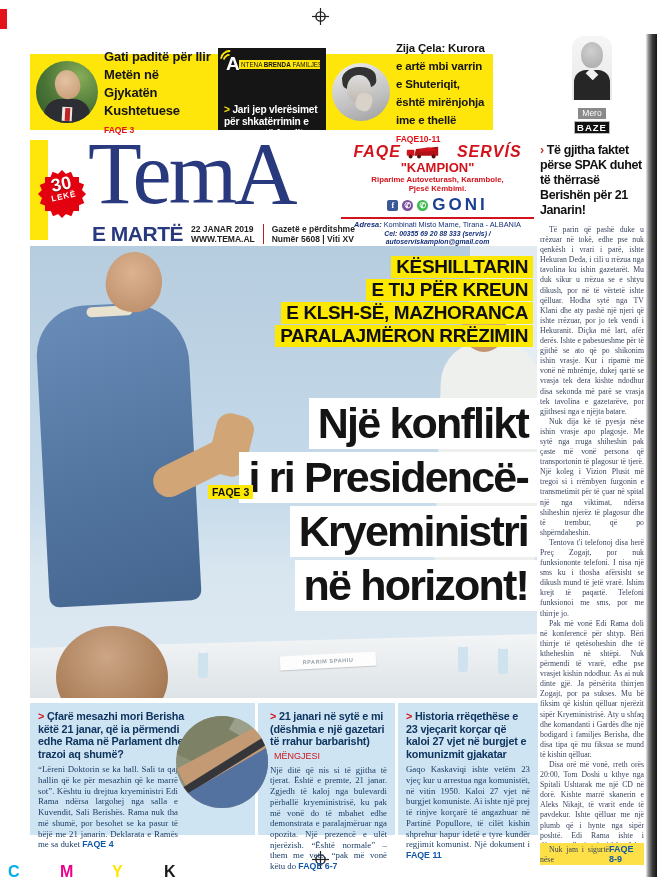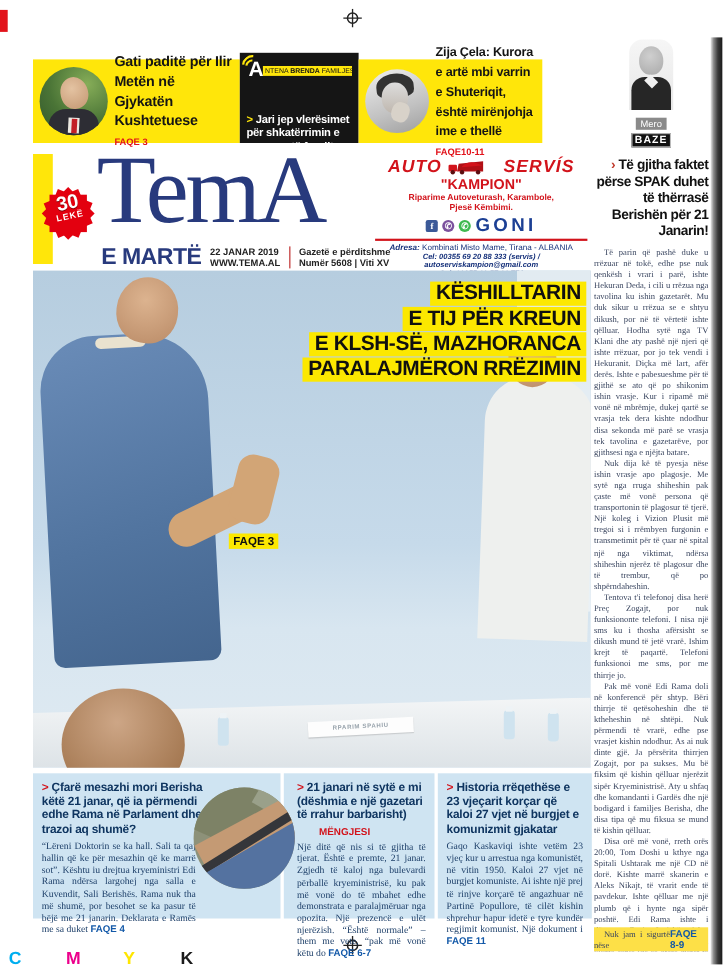--- a/index.html
+++ b/index.html
@@ -119,21 +119,21 @@
      font-weight:800;font-size:10.5px;line-height:14px;padding:0 4px;z-index:6;}
 
   
   .bbox{position:absolute;top:703px;height:132px;background:#cfe4f2;box-sizing:border-box;padding:7px 8px;}
   .bbox-left{left:30px;width:225px;}
   .bbox-mid{left:258px;width:137px;padding-left:12px;}
   .bbox-right{left:398px;width:140px;}
   .b-head{font-weight:800;font-size:10.8px;line-height:12.6px;letter-spacing:-0.2px;color:#0f3560;}
   .bbox-left .b-head{width:158px;}
   .b-arrow{color:#d2131b;font-weight:900;}
-  .b-sub{color:#d2131b;font-weight:700;font-size:9px;margin:3px 0 1px 20px;}
+  .b-sub{color:#d2131b;font-weight:400;font-size:9px;margin:3px 0 1px 4px;}
   .b-body{margin-top:4px;font-family:"Liberation Serif",serif;font-size:8.8px;line-height:10.7px;
      color:#1c3e68;text-align:justify;}
   .bbox-left .b-body{width:140px;}
   .b-ref{font-family:"Liberation Sans",sans-serif;font-weight:800;font-size:8.8px;color:#1258a8;white-space:nowrap;}
 
   .beaten-photo{position:absolute;left:176px;top:716px;width:92px;height:92px;border-radius:50%;
      overflow:hidden;background:#8d9179;z-index:5;}
   .bp-shape{position:absolute;}
   .bp-khaki{left:-16px;top:-10px;width:80px;height:56px;background:#7d8266;transform:rotate(24deg);}
   .bp-skin{left:4px;top:26px;width:104px;height:40px;background:#c49a74;transform:rotate(-28deg);}
@@ -145,21 +145,21 @@
   .colmn{position:absolute;left:540px;top:36px;width:104px;}
   .col-photo{position:relative;width:40px;height:64px;margin:0 auto;background:linear-gradient(#f6f6f6,#e7e7e7);
      border-radius:12px 12px 0 0;overflow:hidden;}
   .col-photo .head{position:absolute;left:9px;top:6px;width:22px;height:26px;background:radial-gradient(circle at 45% 35%,#cfcfcf,#a9a9a9);border-radius:50% 50% 46% 46%;}
   .col-photo .sweater{position:absolute;left:2px;bottom:0;width:36px;height:30px;background:#262626;border-radius:12px 12px 0 0;}
   .col-photo .collar{position:absolute;left:15px;bottom:22px;width:10px;height:8px;background:#f0f0f0;transform:rotate(45deg);}
   .col-badges{text-align:center;margin-top:2px;}
   .col-badges .first{display:inline-block;background:#8a8a8a;color:#fff;font-size:8.5px;line-height:11px;padding:0 4px;}
   .col-badges .last{display:block;width:34px;margin:1px auto 0;background:#111;color:#fff;border:1px solid #bbb;
      font-weight:900;font-size:9.5px;line-height:11px;letter-spacing:1px;}
-  .col-head{margin-top:9px;text-align:right;font-weight:800;font-size:12.5px;line-height:15px;
+  .col-head{margin-top:9px;text-align:left;font-weight:800;font-size:12.5px;line-height:15px;
      letter-spacing:-0.4px;color:#111;}
   .col-head .arr{color:#c0392b;}
   .col-body{position:relative;margin-top:7px;height:640px;overflow:hidden;
      font-family:"Liberation Serif",serif;font-size:7.8px;line-height:10.1px;color:#39455f;text-align:justify;}
   .col-body p{margin:0;text-indent:9px;}
   .col-close{position:absolute;left:0;right:0;bottom:0;background:#fde047;display:flex;
      justify-content:space-between;align-items:baseline;padding-top:1px;}
   .col-close .txt{font-family:"Liberation Serif",serif;font-size:7.8px;color:#39455f;text-indent:9px;}
   .col-close .ref{font-family:"Liberation Sans",sans-serif;font-weight:800;font-size:9px;color:#1258a8;}
 </style>
@@ -238,21 +238,21 @@
       <span>WWW.TEMA.AL</span>
     </span>
     <span class="mh-issuecol">
       <span>Gazetë e përditshme</span><br>
       <span>Numër 5608 | Viti XV</span>
     </span>
   </div>
 
   <div class="ad">
     <div class="ad-row1">
-      <span class="ad-word">AUTO</span>
+      <span class="ad-word">FAQE</span>
       <svg width="46" height="16" viewBox="0 0 60 20">
         <rect x="1" y="7" width="10" height="8" rx="1.5" fill="#d2131b"></rect>
         <polygon points="11,15 13,6 42,3 42,15" fill="#b01016"></polygon>
         <path d="M17 9 q7 -7 17 -4 l7 3 -24 2 z" fill="#d2131b"></path>
         <circle cx="6" cy="16" r="2.6" fill="#5c0d10"></circle>
         <circle cx="17" cy="16" r="2.6" fill="#5c0d10"></circle>
         <circle cx="36" cy="16" r="2.6" fill="#5c0d10"></circle>
       </svg>
       <span class="ad-word">SERVÍS</span>
     </div>
@@ -288,20 +288,26 @@
     <div class="ph-bottle b3"></div>
     <div class="ph-namecard">RPARIM SPAHIU</div>
     <div class="ph-fg-head"></div>
 
     <div class="kicker">
       <span>KËSHILLTARIN</span>
       <span>E TIJ PËR KREUN</span>
       <span>E KLSH-SË, MAZHORANCA</span>
       <span>PARALAJMËRON RRËZIMIN</span>
     </div>
+    <div class="bigline">
+      <span>Një konflikt</span>
+      <span>i ri Presidencë-</span>
+      <span>Kryeministri</span>
+      <span>në horizont!</span>
+    </div>
     <div class="faqe3-badge">FAQE 3</div>
   </div>
 
   <div class="bbox bbox-left">
     <div class="b-head">
       <span class="b-arrow">&gt;</span>
       <span>Çfarë mesazhi mori Berisha këtë 21 janar, që ia përmendi edhe Rama në Parlament dhe e trazoi aq shumë?</span>
     </div>
     <div class="b-body">
       <span>“Lëreni Doktorin se ka hall. Sali ta qaj hallin që ke për mesazhin që ke marrë sot”. Kështu iu drejtua kryeministri Edi Rama ndërsa largohej nga salla e Kuvendit, Sali Berishës. Rama nuk tha më shumë, por besohet se ka pasur të bëjë me 21 janarin. Deklarata e Ramës me sa duket</span>

